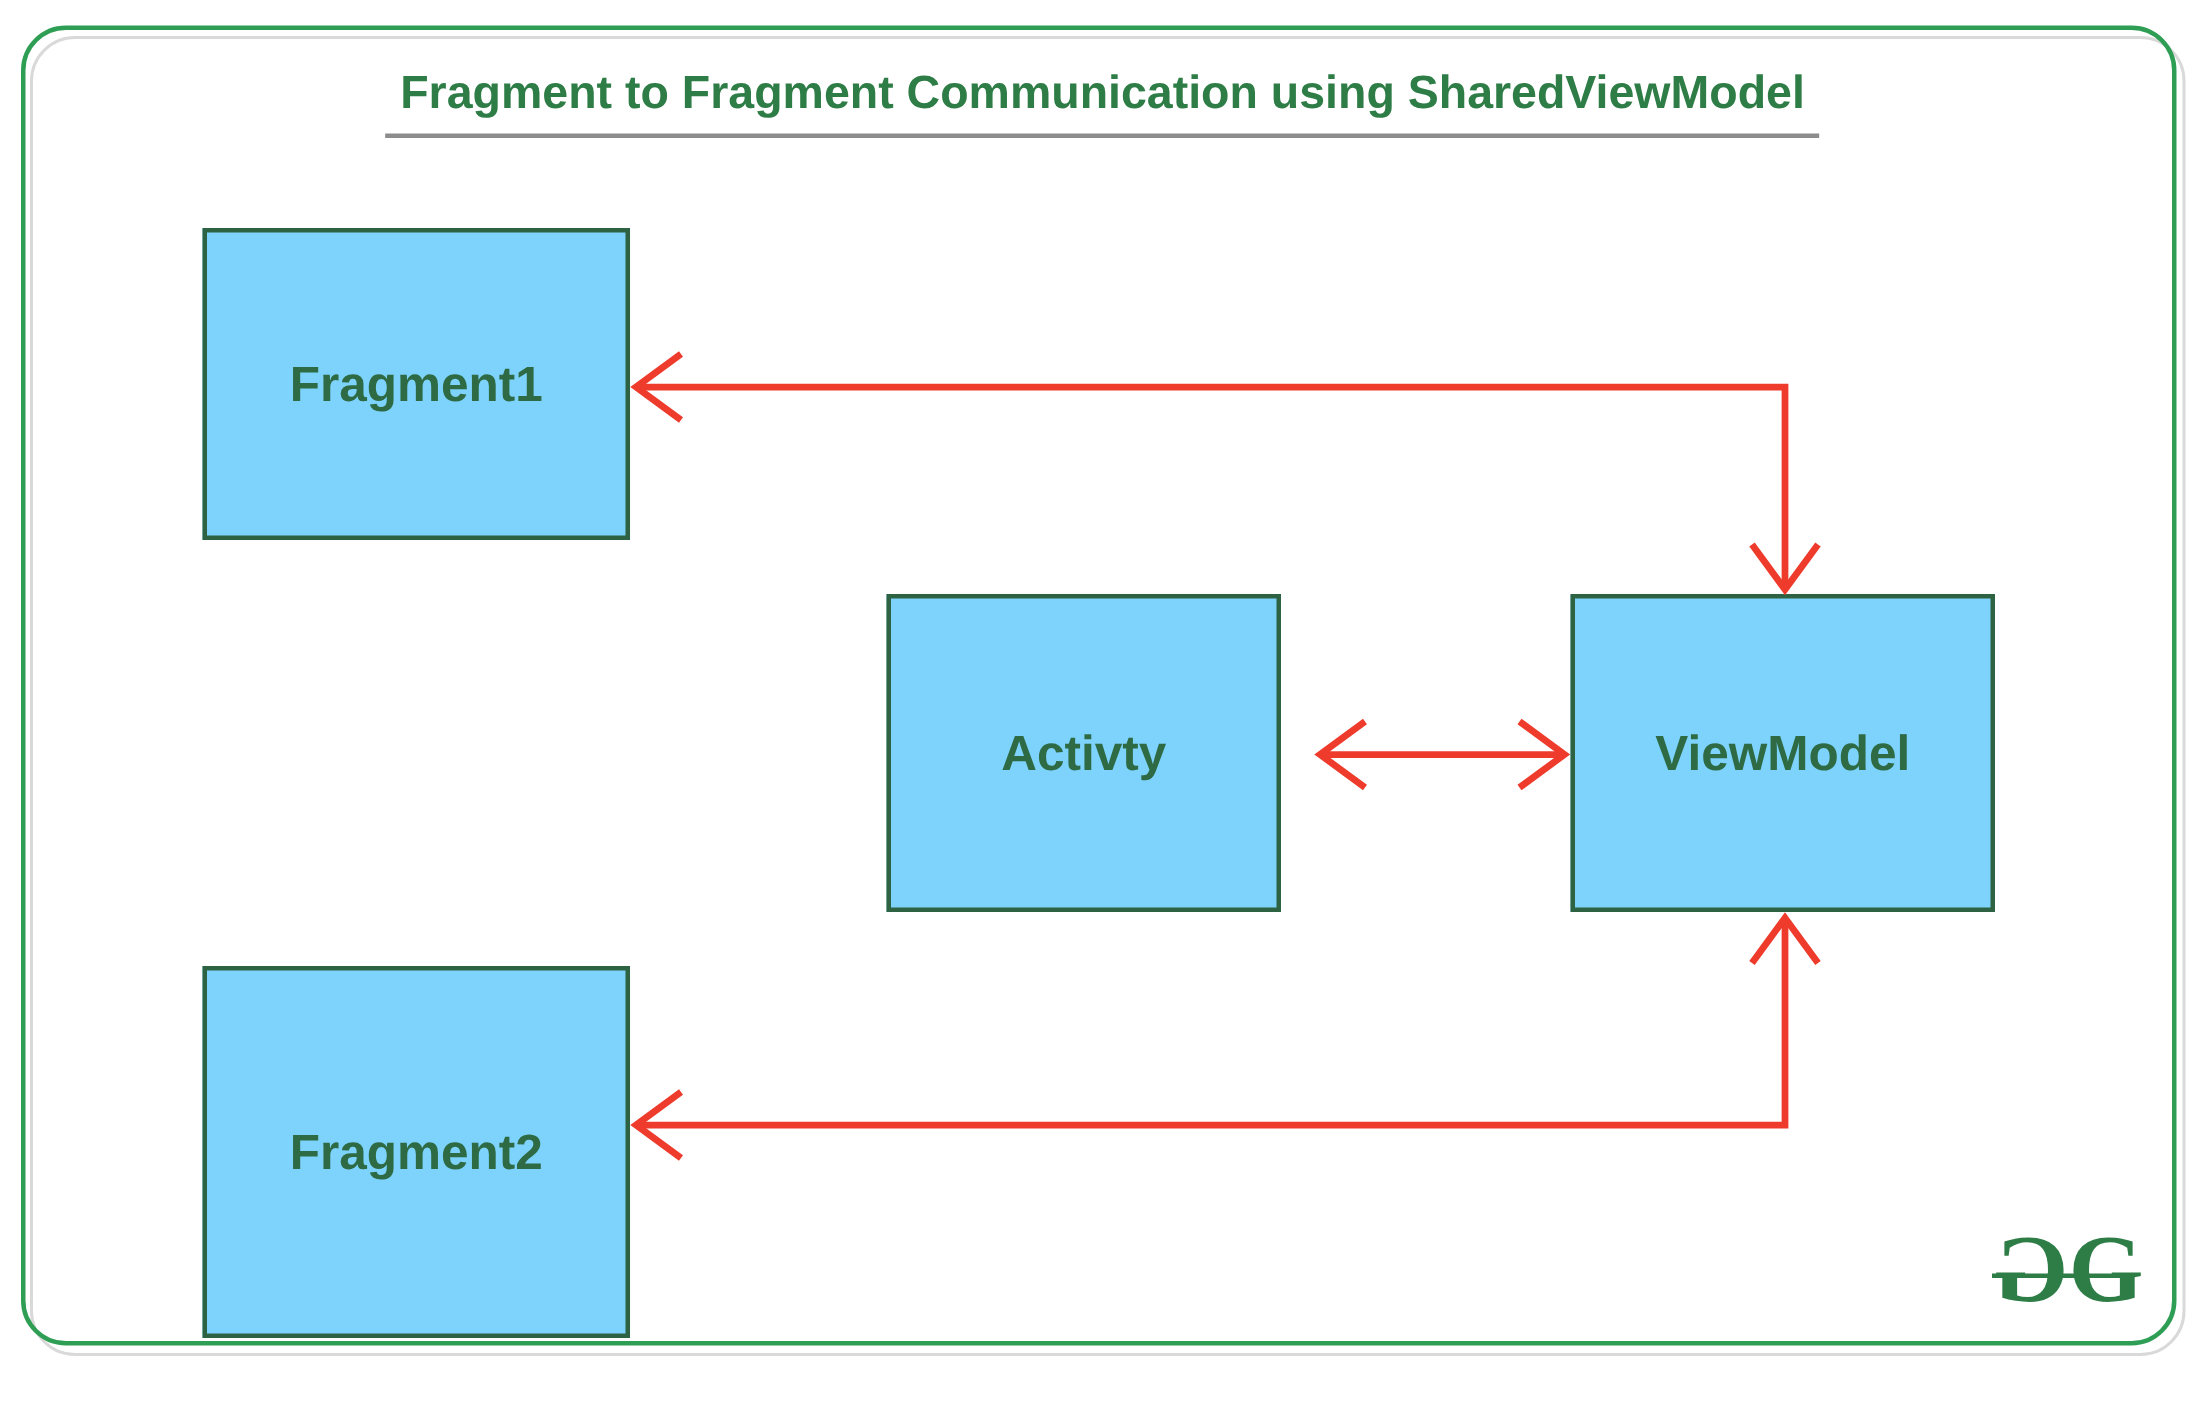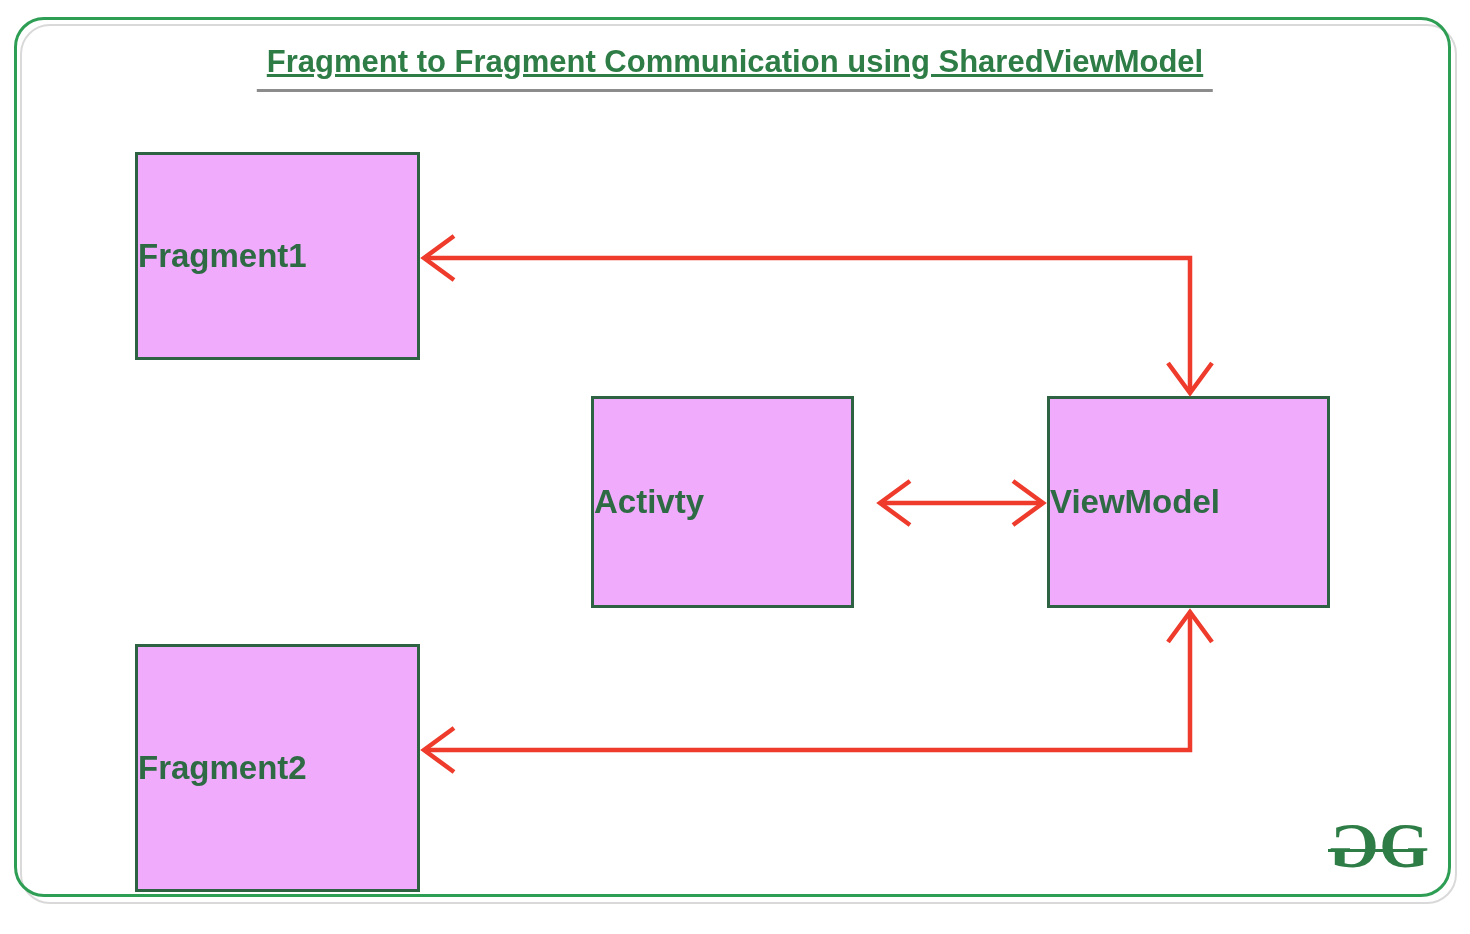--- a/index.html
+++ b/index.html
@@ -33,29 +33,28 @@
     position: absolute;
     top: 44px;
     left: 50%;
     transform: translateX(-50%);
     white-space: nowrap;
     font-size: 31px;
     font-weight: bold;
     color: #2e7d46;
     padding: 0 10px 9px 10px;
     border-bottom: 3px solid #8c8c8c;
-    text-decoration: underline;
   }
   .node {
     position: absolute;
-    background: #f0abfc;
+    background: #7dd3fc;
     border: 3px solid #2d6243;
     display: flex;
     align-items: center;
-    justify-content: flex-start;
+    justify-content: center;
     box-sizing: border-box;
   }
   .node span {
     font-size: 33px;
     font-weight: bold;
     color: #2e6b44;
   }
   .node-fragment1 { left: 135px; top: 152px; width: 285px; height: 208px; }
   .node-fragment2 { left: 135px; top: 644px; width: 285px; height: 248px; }
   .node-activity  { left: 591px; top: 396px; width: 263px; height: 212px; }

